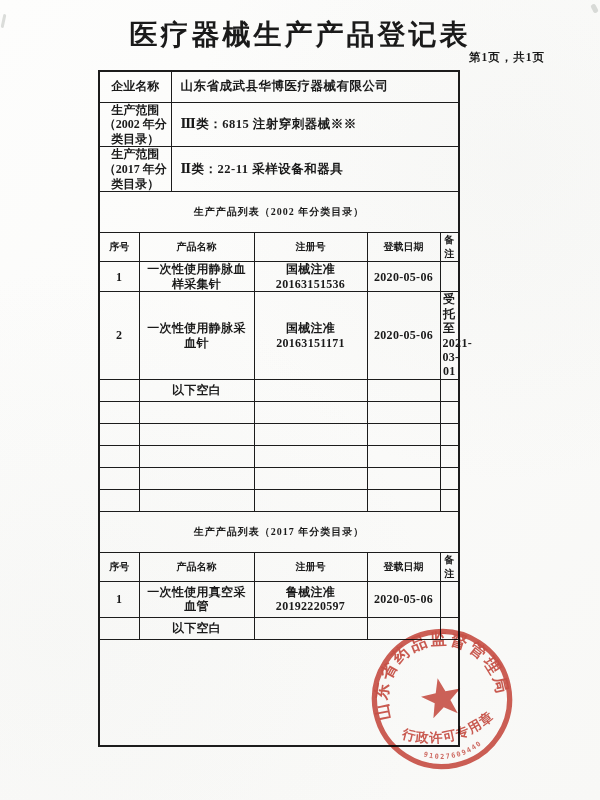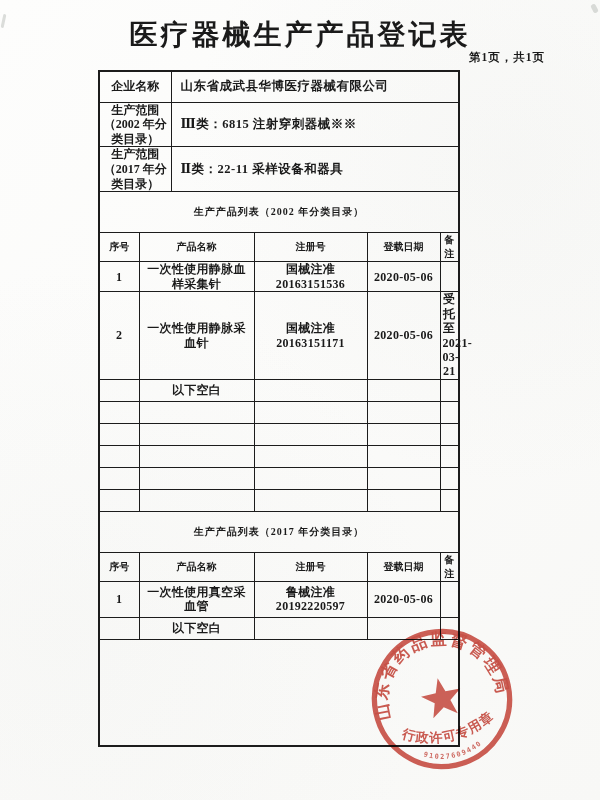--- a/index.html
+++ b/index.html
@@ -132,21 +132,21 @@
       <td>2020-05-06</td>
       <td></td>
     </tr>
     <tr class="p-h30">
       <td>2</td>
       <td>一次性使用静脉采血针</td>
       <td>国械注准
 20163151171</td>
       <td>2020-05-06</td>
       <td>受托至
-2021-03-21</td>
+2021-03-01</td>
     </tr>
     <tr class="p-h22">
       <td></td>
       <td>以下空白</td>
       <td></td>
       <td></td>
       <td></td>
     </tr>
     <tr class="p-h22">
           <td></td>

